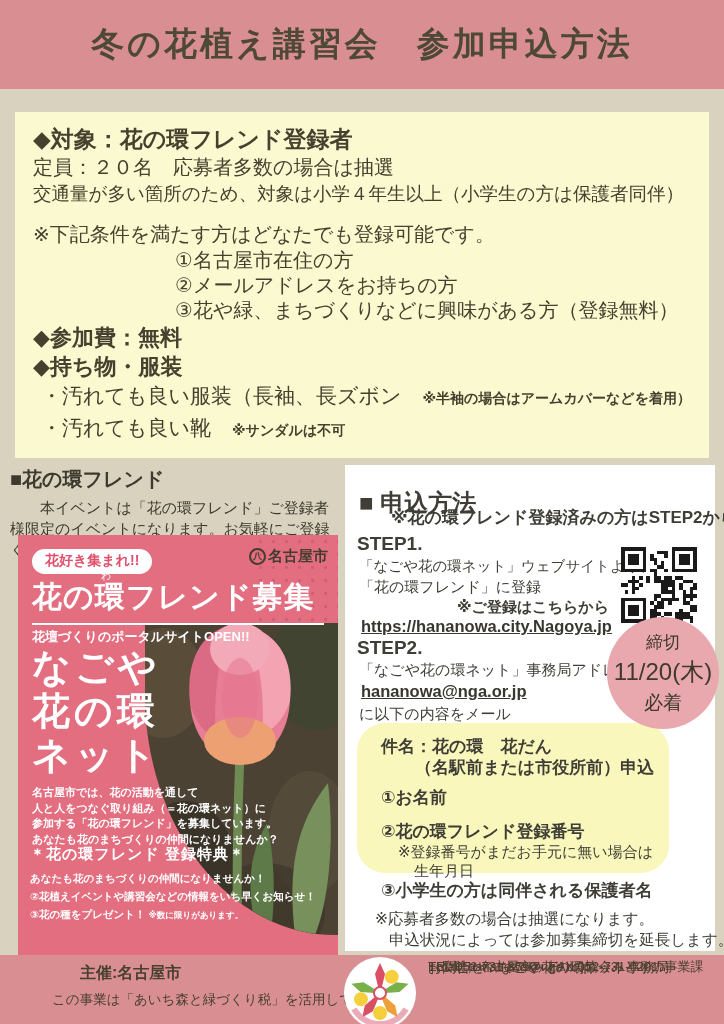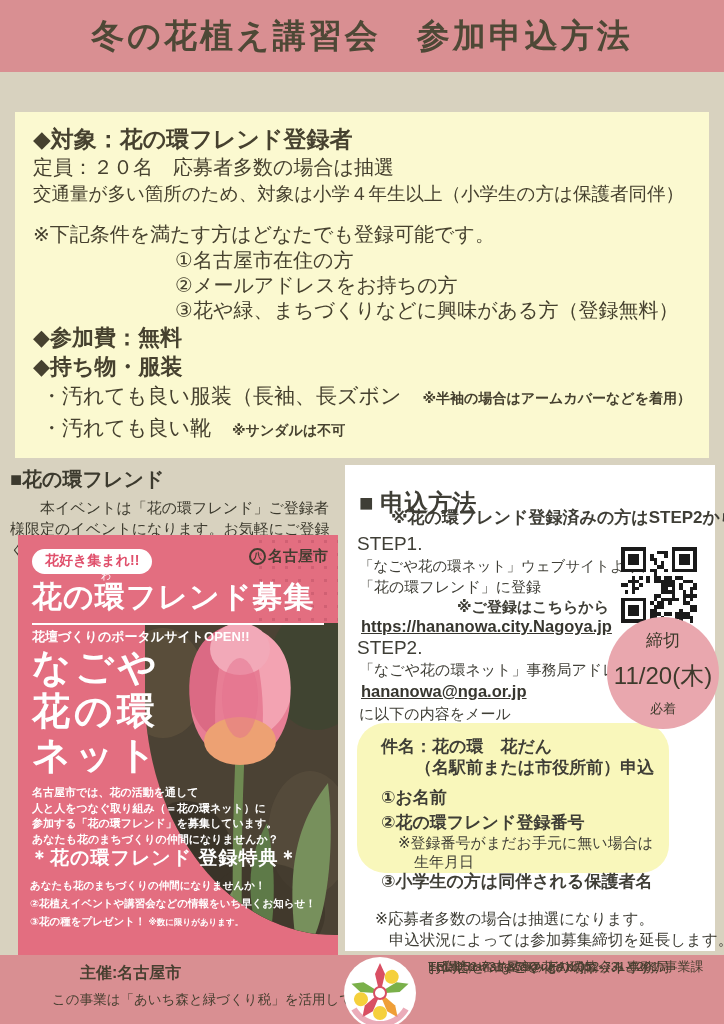--- a/index.html
+++ b/index.html
@@ -1,21 +1,21 @@
 <!DOCTYPE html>
 <html><head>
 <meta charset="utf-8">
 <style>
   * { margin:0; padding:0; box-sizing:border-box; }
   html,body { width:724px; }
   body { font-family:"Liberation Sans","DejaVu Sans",sans-serif; }
   .page { position:relative; width:724px; height:1024px; background:#d8d2bf; overflow:hidden; color:#46412f; }
 
   
-  .header { position:absolute; left:0; top:0; width:724px; height:72px; background:#d98f92; display:flex; align-items:center; justify-content:center; }
+  .header { position:absolute; left:0; top:0; width:724px; height:89px; background:#d98f92; display:flex; align-items:center; justify-content:center; }
   .header h1 { font-size:33px; font-weight:bold; color:#4e4836; letter-spacing:3px; white-space:nowrap; }
 
   
   .info-box { position:absolute; left:15px; top:112px; width:694px; height:346px; background:#fbf9d0; padding:12px 18px 0; }
   .info-box > div { white-space:nowrap; }
   .ib-h { font-size:23px; font-weight:bold; line-height:30px; }
   .ib-l1 { font-size:20px; line-height:27px; }
   .ib-l2 { font-size:18.5px; line-height:26px; }
   .ib-gap { height:14px; }
   .ib-cond-intro { font-size:20px; line-height:27px; }
@@ -36,54 +36,54 @@
   .poster .dots { position:absolute; right:0; top:0; width:84px; height:92px; background-image:radial-gradient(#c85a6e 1.5px, transparent 1.8px); background-size:13px 13px; opacity:.7; z-index:0; }
   .p-badge { position:absolute; left:14px; top:14px; background:#fff; color:#e0506c; font-weight:bold; font-size:14px; padding:3px 13px 4px; border-radius:999px; z-index:2; white-space:nowrap; }
   .p-city { position:absolute; right:10px; top:12px; color:#433d30; font-weight:bold; font-size:15px; z-index:2; display:flex; align-items:center; gap:2px; }
   .p-city .maru { width:17px; height:17px; border:2px solid #433d30; border-radius:50%; display:inline-flex; align-items:center; justify-content:center; font-size:9px; }
   .p-title { position:absolute; left:14px; top:42px; width:292px; font-size:30px; font-weight:bold; letter-spacing:1px; padding-bottom:5px; border-bottom:2.5px solid #fff; z-index:2; white-space:nowrap; }
   .p-furi { position:absolute; left:83px; top:34px; font-size:10px; z-index:2; }
   .p-sub { position:absolute; left:14px; top:93px; font-size:13px; font-weight:bold; z-index:2; white-space:nowrap; }
   .p-name { position:absolute; left:14px; top:110px; z-index:2; font-size:38px; font-weight:bold; letter-spacing:4px; line-height:44px; white-space:nowrap; }
   .p-desc { position:absolute; left:14px; top:250px; z-index:2; font-size:11px; font-weight:bold; line-height:15.5px; white-space:nowrap; }
   .p-benefits { position:absolute; left:12px; top:310px; z-index:2; white-space:nowrap; }
-  .pb-h { font-size:19px; font-weight:bold; letter-spacing:1px; margin-bottom:5px; }
+  .pb-h { font-size:15px; font-weight:bold; letter-spacing:1px; margin-bottom:5px; }
   .pb-i { font-size:10.5px; font-weight:bold; line-height:18px; }
   .pb-i .tiny { font-size:8.5px; }
 
   
   .apply { position:absolute; left:345px; top:465px; width:370px; height:486px; background:#ffffff; color:#3f3e36; }
   .apply > div { position:absolute; white-space:nowrap; }
   .a-h { left:14px; top:22px; font-size:24px; font-weight:bold; }
   .a-note { left:46px; top:41px; font-size:17px; font-weight:bold; }
-  .a-step { font-size:19px; font-weight:normal; }
+  .a-step { font-size:19px; font-weight:bold; }
   .a-s1 { left:12px; top:68px; }
   .a-s2 { left:12px; top:172px; }
   .a-t { font-size:15px; }
   .a-s1l1 { left:14px; top:92px; font-size:14.5px; }
   .a-s1l2 { left:14px; top:113px; }
   .a-reg { left:112px; top:133px; font-size:15px; font-weight:bold; }
   .a-url { left:16px; top:152px; font-size:16.5px; font-weight:bold; text-decoration:underline; color:#37362f; }
   .a-s2l1 { left:14px; top:196px; }
   .a-email { left:16px; top:217px; font-size:16.5px; font-weight:bold; text-decoration:underline; color:#37362f; }
   .a-s2l2 { left:14px; top:240px; }
   .a-qr { left:276px; top:82px; width:76px; height:76px; }
   .a-qr svg { width:76px; height:76px; display:block; }
 
   .a-circle { left:262px; top:152px; width:112px; height:112px; background:#e9a7ae; border-radius:50%; display:flex; flex-direction:column; align-items:center; justify-content:center; color:#3e3a2c; z-index:3; }
   .a-circle .c1 { font-size:17px;text-align:center; }
-  .a-circle .c2 { font-size:24px; margin:8px 0; }
-  .a-circle .c3 { font-size:13px; }
+  .a-circle .c2 { font-size:24px; margin:2px 0; }
+  .a-circle .c3 { font-size:19px; }
 
   .ybox { left:12px; top:258px; width:312px; height:150px; background:#f9f7bb; border-radius:28px; padding:13px 14px 0 24px; }
   .ybox div { white-space:nowrap; }
   .yb-b { font-size:17px; font-weight:bold; line-height:21px; }
   .yb-s2 { padding-left:34px; }
   .yb-m1 { margin-top:9px; }
-  .yb-m2 { margin-top:4px; }
+  .yb-m2 { margin-top:13px; }
   .yb-n { font-size:15px; line-height:19px; }
   .yb-n1 { padding-left:17px; }
   .yb-n2 { padding-left:33px; }
 
   .a-lot1 { left:30px; top:444px; font-size:15.5px; }
   .a-lot2 { left:44px; top:465px; font-size:15.5px; }
 
   
   .footer { position:absolute; left:0; top:955px; width:724px; height:69px; background:#d98f92; color:#473f30; }
   .footer div { position:absolute; white-space:nowrap; }

